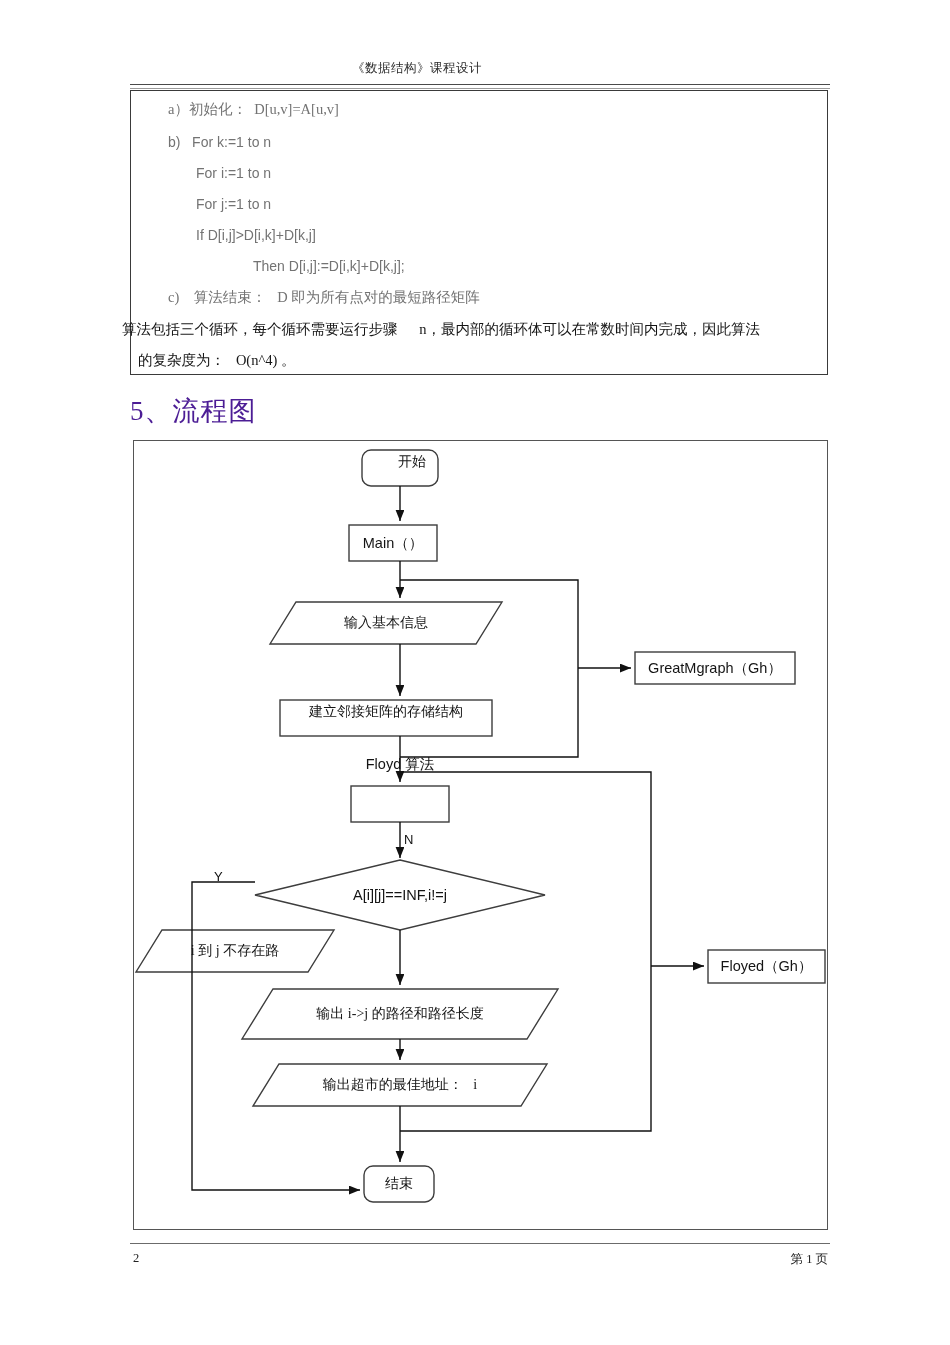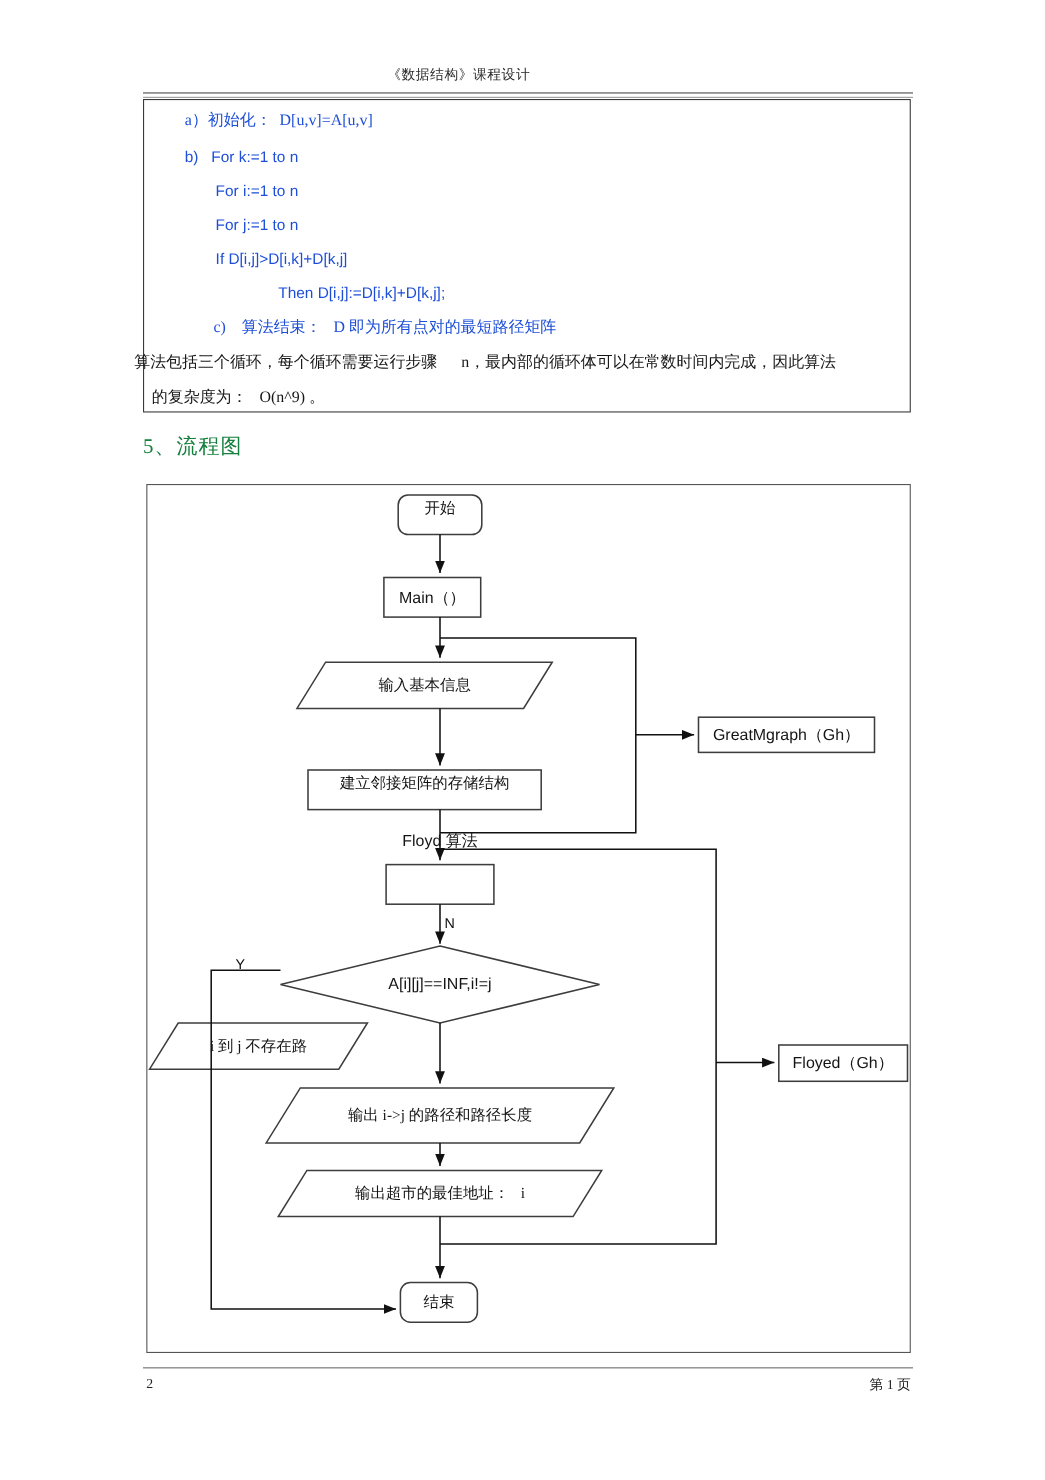--- a/index.html
+++ b/index.html
@@ -19,33 +19,33 @@
     position:absolute;left:130px;top:84px;width:700px;height:3px;
     border-top:1px solid #4a4a4a;border-bottom:1px solid #9a9a9a;
   }
 
   
   .algo-box{
     position:absolute;left:130px;top:90px;width:698px;height:285px;
     border:1px solid #3a3a3a;box-sizing:border-box;background:#fff;
   }
   .algo-line{
-    position:absolute;font-size:14.5px;white-space:pre;color:#1d4ed8;
+    position:absolute;font-size:14.5px;white-space:pre;color:#737373;
   }
   .algo-line.mono{
     font-family:"Liberation Sans","DejaVu Sans",sans-serif;font-size:14px;
   }
   .algo-para{
     position:absolute;font-size:14.5px;color:#151515;white-space:pre;
   }
 
   
   .sect-head{
     position:absolute;left:130px;top:393px;
-    font-size:19px;color:#15803d;letter-spacing:1px;
+    font-size:27px;color:#4c1d95;letter-spacing:1px;
   }
 
   
   .flow-frame{
     position:absolute;left:133px;top:440px;width:695px;height:790px;
     border:1px solid #555;box-sizing:border-box;background:#fff;
   }
   .flow-svg{position:absolute;left:0;top:0;width:950px;height:1345px;}
 
   
@@ -77,23 +77,23 @@
   <div class="header-rule"></div>
 
   <div class="algo-box"></div>
   <div id="algo-lines">
       <div class="algo-line" style="left: 168px; top: 100px;">a）初始化：  D[u,v]=A[u,v]</div>
       <div class="algo-line mono" style="left: 168px; top: 134px;">b)   For k:=1 to n</div>
       <div class="algo-line mono" style="left: 196px; top: 165px;">For i:=1 to n</div>
       <div class="algo-line mono" style="left: 196px; top: 196px;">For j:=1 to n</div>
       <div class="algo-line mono" style="left: 196px; top: 227px;">If D[i,j]&gt;D[i,k]+D[k,j]</div>
       <div class="algo-line mono" style="left: 253px; top: 258px;">Then D[i,j]:=D[i,k]+D[k,j];</div>
-      <div class="algo-line" style="left: 168px; top: 288px; margin-left: 26px;">c)    算法结束：   D 即为所有点对的最短路径矩阵</div>
+      <div class="algo-line" style="left: 168px; top: 288px;">c)    算法结束：   D 即为所有点对的最短路径矩阵</div>
       <div class="algo-para" style="left: 122px; top: 320px;">算法包括三个循环，每个循环需要运行步骤      n，最内部的循环体可以在常数时间内完成，因此算法</div>
-      <div class="algo-para" style="left: 138px; top: 351px;">的复杂度为：   O(n^9) 。</div>
+      <div class="algo-para" style="left: 138px; top: 351px;">的复杂度为：   O(n^4) 。</div>
     </div>
 
   <div class="sect-head">5、流程图</div>
 
   <div class="flow-frame"></div>
 
   <svg class="flow-svg" viewBox="0 0 950 1345">
     <defs>
       <marker id="arw" markerWidth="9" markerHeight="9" refX="8" refY="3.2" orient="auto" markerUnits="strokeWidth">
         <path d="M0,0 L8,3.2 L0,6.4 z" fill="#111"></path>
@@ -137,21 +137,21 @@
 
       <line x1="400" y1="1106" x2="400" y2="1162" marker-end="url(#arw)"></line>
 
       <path d="M400,772 L651,772 L651,1131 L400,1131"></path>
 
       <line x1="651" y1="966" x2="704" y2="966" marker-end="url(#arw)"></line>
     </g>
   </svg>
 
   <div id="node-labels">
-      <div class="nlabel" style="left: 362px; top: 450px; width: 76px; height: 24px;">开始</div>
+      <div class="nlabel" style="left: 362px; top: 450px; width: 76px; height: 24px; padding-left: 12px;">开始</div>
       <div class="nlabel sans" style="left: 349px; top: 525px; width: 88px; height: 36px;">Main（）</div>
       <div class="nlabel" style="left: 270px; top: 602px; width: 232px; height: 42px;">输入基本信息</div>
       <div class="nlabel" style="left: 280px; top: 700px; width: 212px; height: 24px;">建立邻接矩阵的存储结构</div>
       <div class="nlabel sans" style="left: 635px; top: 652px; width: 160px; height: 32px;">GreatMgraph（Gh）</div>
       <div class="nlabel sans" style="left: 351px; top: 746px; width: 98px; height: 36px;">Floyd 算法</div>
       <div class="nlabel sans" style="left: 255px; top: 860px; width: 290px; height: 70px;">A[i][j]==INF,i!=j</div>
       <div class="nlabel" style="left: 136px; top: 930px; width: 198px; height: 42px;">i 到 j 不存在路</div>
       <div class="nlabel sans" style="left: 708px; top: 950px; width: 117px; height: 33px;">Floyed（Gh）</div>
       <div class="nlabel" style="left: 242px; top: 989px; width: 316px; height: 50px;">输出 i-&gt;j 的路径和路径长度</div>
       <div class="nlabel" style="left: 253px; top: 1064px; width: 294px; height: 42px;">输出超市的最佳地址：   i</div>

